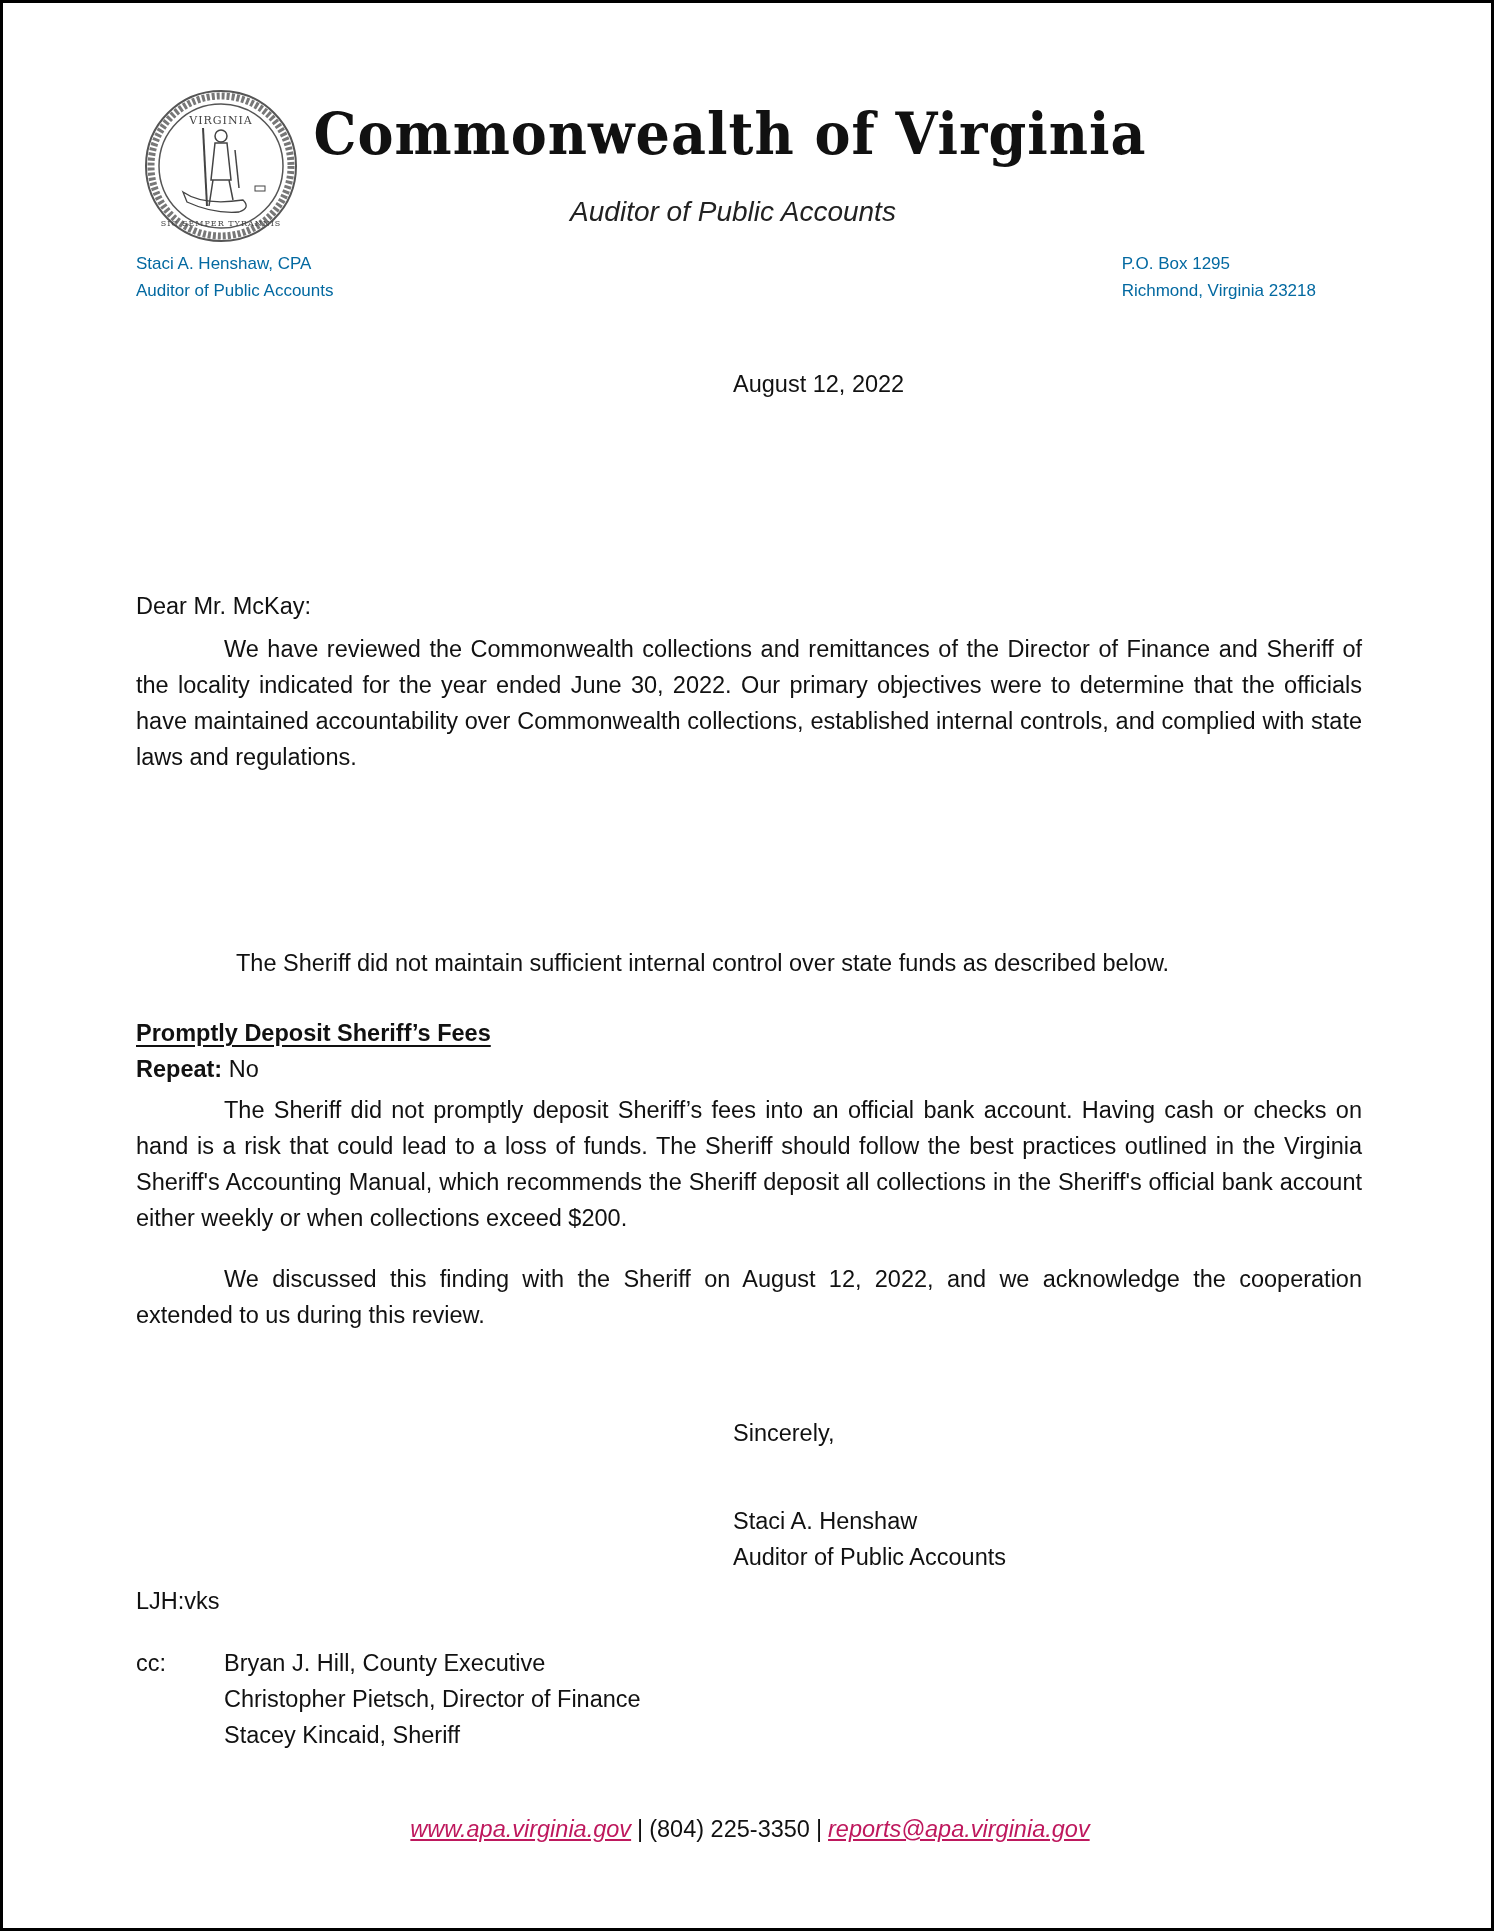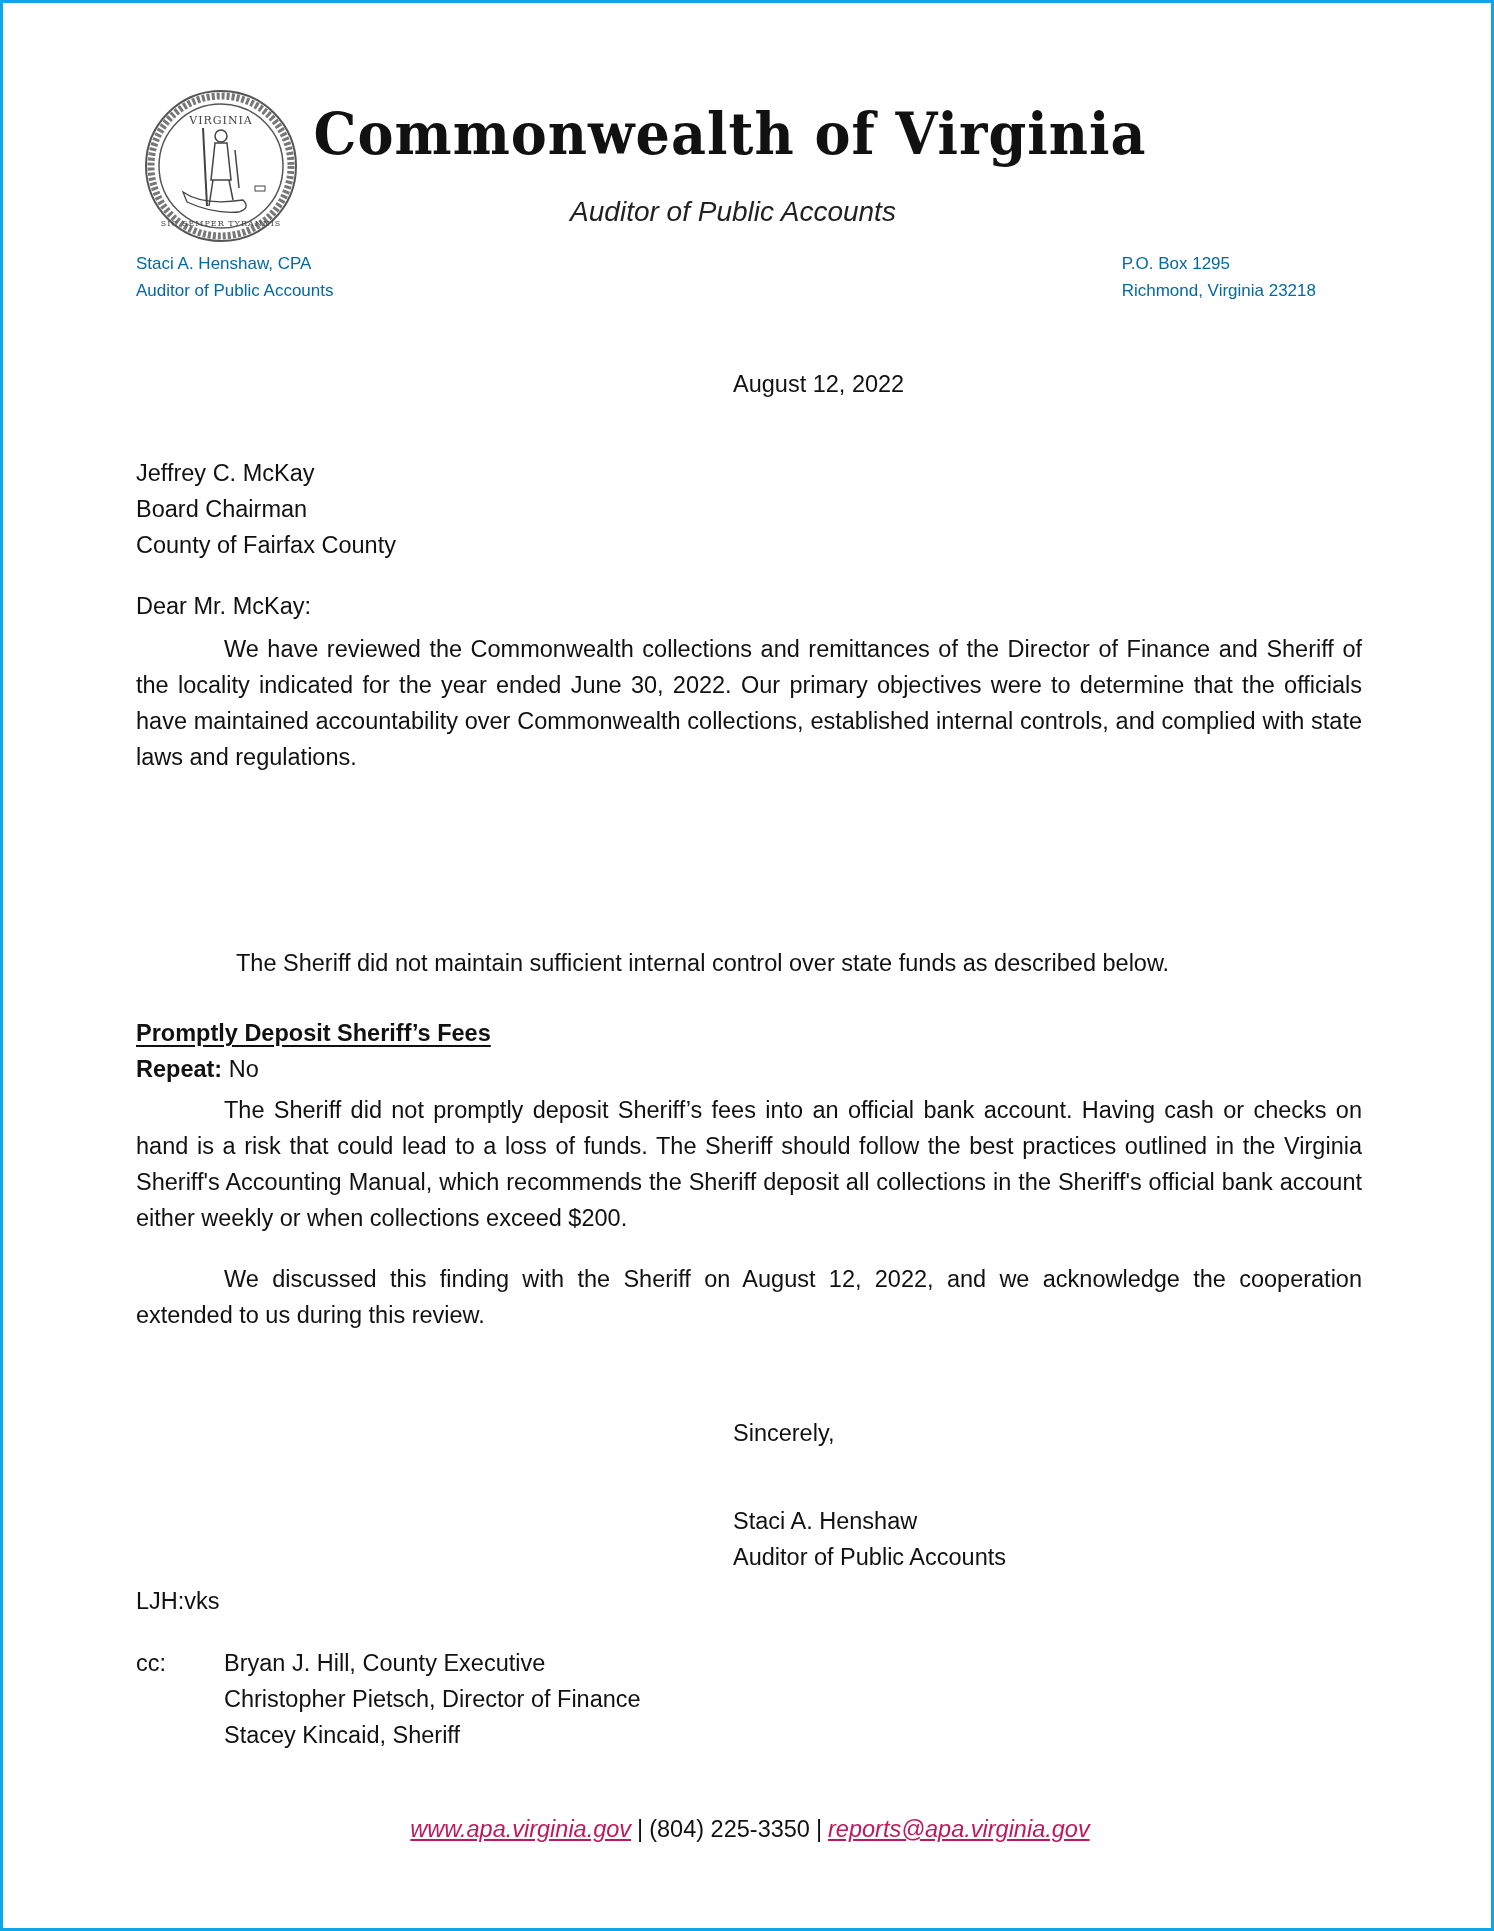--- a/index.html
+++ b/index.html
@@ -1,19 +1,19 @@
 <!DOCTYPE html>
 <html><head>
 <meta charset="utf-8">
 <style>
   html, body { margin: 0; padding: 0; background: #ffffff; }
   body { width: 1494px; height: 1931px; position: relative; overflow: hidden; }
   .page {
     position: absolute; left: 0; top: 0; width: 1488px; height: 1925px;
-    border: 3px solid #0ea5e9; background: #ffffff;
+    border: 3px solid #000000; background: #ffffff;
     font-family: "Liberation Sans", sans-serif; color: #111111;
   }
   .abs { position: absolute; white-space: nowrap; }
   .seal { position: absolute; left: 140px; top: 85px; width: 156px; height: 156px; }
   .title {
     position: absolute; left: 0; width: 1494px; top: 98px; text-align: center;
     font-family: "DejaVu Serif", serif; font-weight: bold; font-size: 54px;
     letter-spacing: 1px; color: #111111; padding-left: 0px;
   }
   .title span { display: inline-block; transform: translateX(-20px) scaleY(1.08); }
@@ -81,25 +81,20 @@
     <span class="line">Staci A. Henshaw, CPA</span>
     <span class="line">Auditor of Public Accounts</span>
   </div>
   <div class="abs hdr hdr-right">
     <span class="line">P.O. Box 1295</span>
     <span class="line">Richmond, Virginia 23218</span>
   </div>
 
   <div class="abs txt date">August 12, 2022</div>
 
-  <div class="abs txt addr">
-    <span class="line">Jeffrey C. McKay</span>
-    <span class="line">Board Chairman</span>
-    <span class="line">County of Fairfax County</span>
-  </div>
 
   <div class="abs txt salut">Dear Mr. McKay:</div>
 
   <p class="para p1" style="margin:0">We have reviewed the Commonwealth collections and remittances of the Director of Finance and Sheriff of the locality indicated for the year ended June 30, 2022.  Our primary objectives were to determine that the officials have maintained accountability over Commonwealth collections, established internal controls, and complied with state laws and regulations.</p>
   <p class="para p3" style="margin:12px">The Sheriff did not maintain sufficient internal control over state funds as described below.</p>
 
   <div class="abs txt heading">Promptly Deposit Sheriff’s Fees</div>
   <div class="abs txt repeat">
     <b>Repeat:</b>
     <span>No</span>

